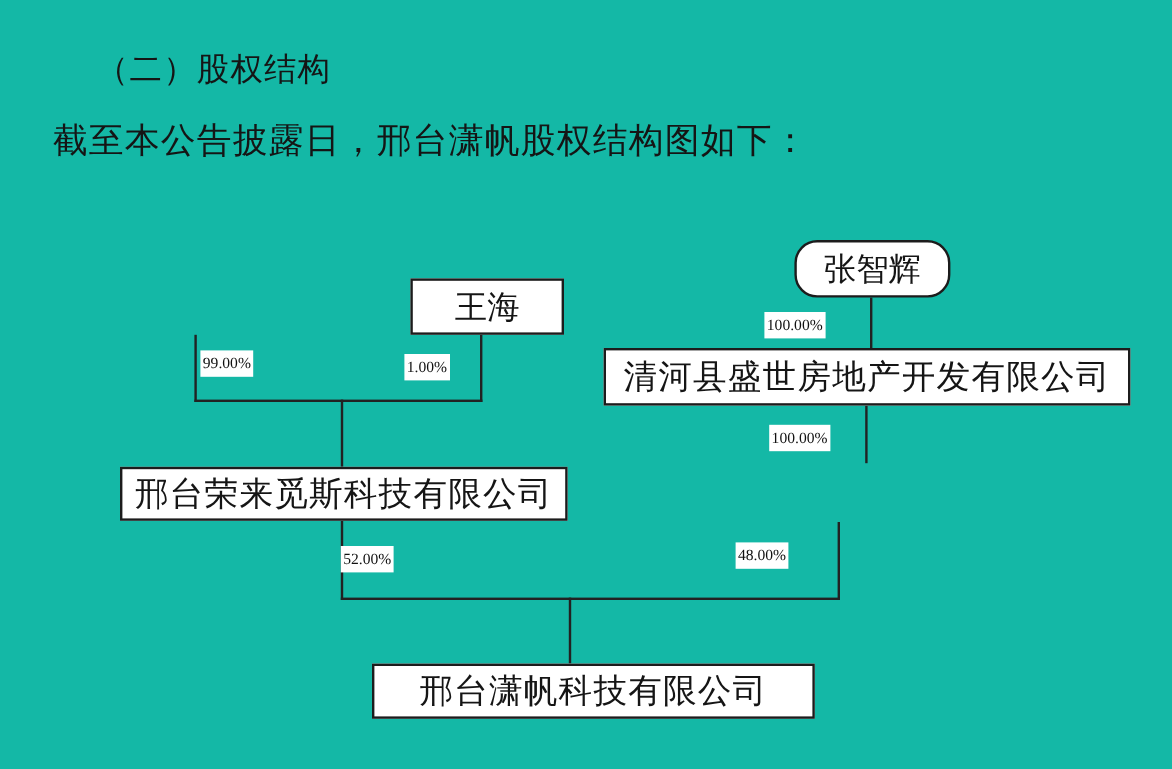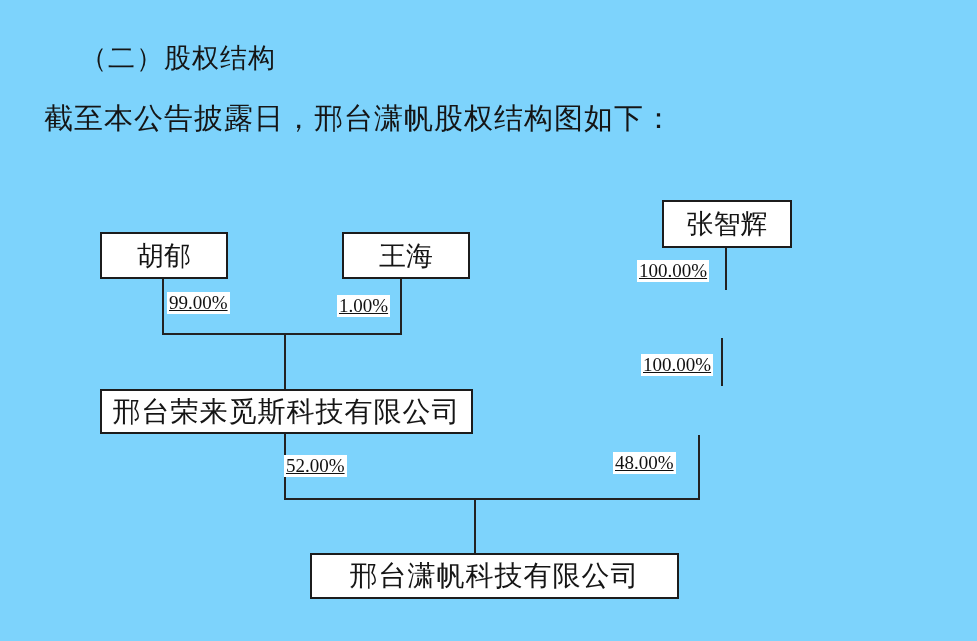--- a/index.html
+++ b/index.html
@@ -4,21 +4,21 @@
 <style>
   html, body {
     margin: 0;
     padding: 0;
     background: #ffffff;
   }
   .page {
     position: relative;
     width: 977px;
     height: 641px;
-    background: #7dd3fc;
+    background: #14b8a6;
     font-family: "Liberation Serif", "DejaVu Serif", serif;
     color: #151515;
     overflow: hidden;
   }
   .heading {
     position: absolute;
     left: 80px;
     top: 42px;
     font-size: 27px;
     line-height: 32px;
@@ -47,33 +47,32 @@
   }
   .node.person { font-size: 27px; }
   .node.company { font-size: 28px; letter-spacing: 1px; }
   .edge {
     position: absolute;
     background: #222222;
     z-index: 1;
   }
   .pct {
     position: absolute;
-    font-size: 19px;
+    font-size: 13px;
     line-height: 22px;
     color: #111111;
     white-space: nowrap;
     z-index: 3;
     background: #ffffff;
     padding: 0 2px;
-    text-decoration: underline;
   }
   
   .n-huyu     { left:100px; top:232px; width:128px; height:47px; }
   .n-wanghai  { left:342px; top:232px; width:128px; height:47px; }
-  .n-zhang    { left:662px; top:200px; width:130px; height:48px; }
+  .n-zhang    { left:662px; top:200px; width:130px; height:48px;border-radius:19px; }
   .n-shengshi { left:503px; top:290px; width:439px; height:48px; }
   .n-ronglai  { left:100px; top:389px; width:373px; height:45px;text-align:center; }
   .n-kangqi   { left:547px; top:386px; width:318px; height:49px; }
   .n-xiaofan  { left:310px; top:553px; width:369px; height:46px; }
   
   .e-huyu-down    { left:162px; top:279px; width:2px;  height:56px; }
   .e-wanghai-down { left:400px; top:279px; width:2px;  height:56px; }
   .e-left-h       { left:162px; top:333px; width:240px; height:2px; }
   .e-left-drop    { left:284px; top:333px; width:2px;  height:56px; }
   .e-zhang-down   { left:725px; top:248px; width:2px;  height:42px; }
@@ -102,23 +101,23 @@
   <div class="edge e-wanghai-down"></div>
   <div class="edge e-left-h"></div>
   <div class="edge e-left-drop"></div>
   <div class="edge e-zhang-down"></div>
   <div class="edge e-shengshi-down"></div>
   <div class="edge e-ronglai-down"></div>
   <div class="edge e-kangqi-down"></div>
   <div class="edge e-bottom-h"></div>
   <div class="edge e-bottom-drop"></div>
 
-  <div class="node person n-huyu">胡郁</div>
   <div class="node person n-wanghai">王海</div>
   <div class="node person n-zhang">张智辉</div>
+  <div class="node company n-shengshi">清河县盛世房地产开发有限公司</div>
   <div class="node company n-ronglai">邢台荣来觅斯科技有限公司</div>
   <div class="node company n-xiaofan">邢台潇帆科技有限公司</div>
 
   <div class="pct p-99">99.00%</div>
   <div class="pct p-1">1.00%</div>
   <div class="pct p-100a">100.00%</div>
   <div class="pct p-100b">100.00%</div>
   <div class="pct p-52">52.00%</div>
   <div class="pct p-48">48.00%</div>
 

